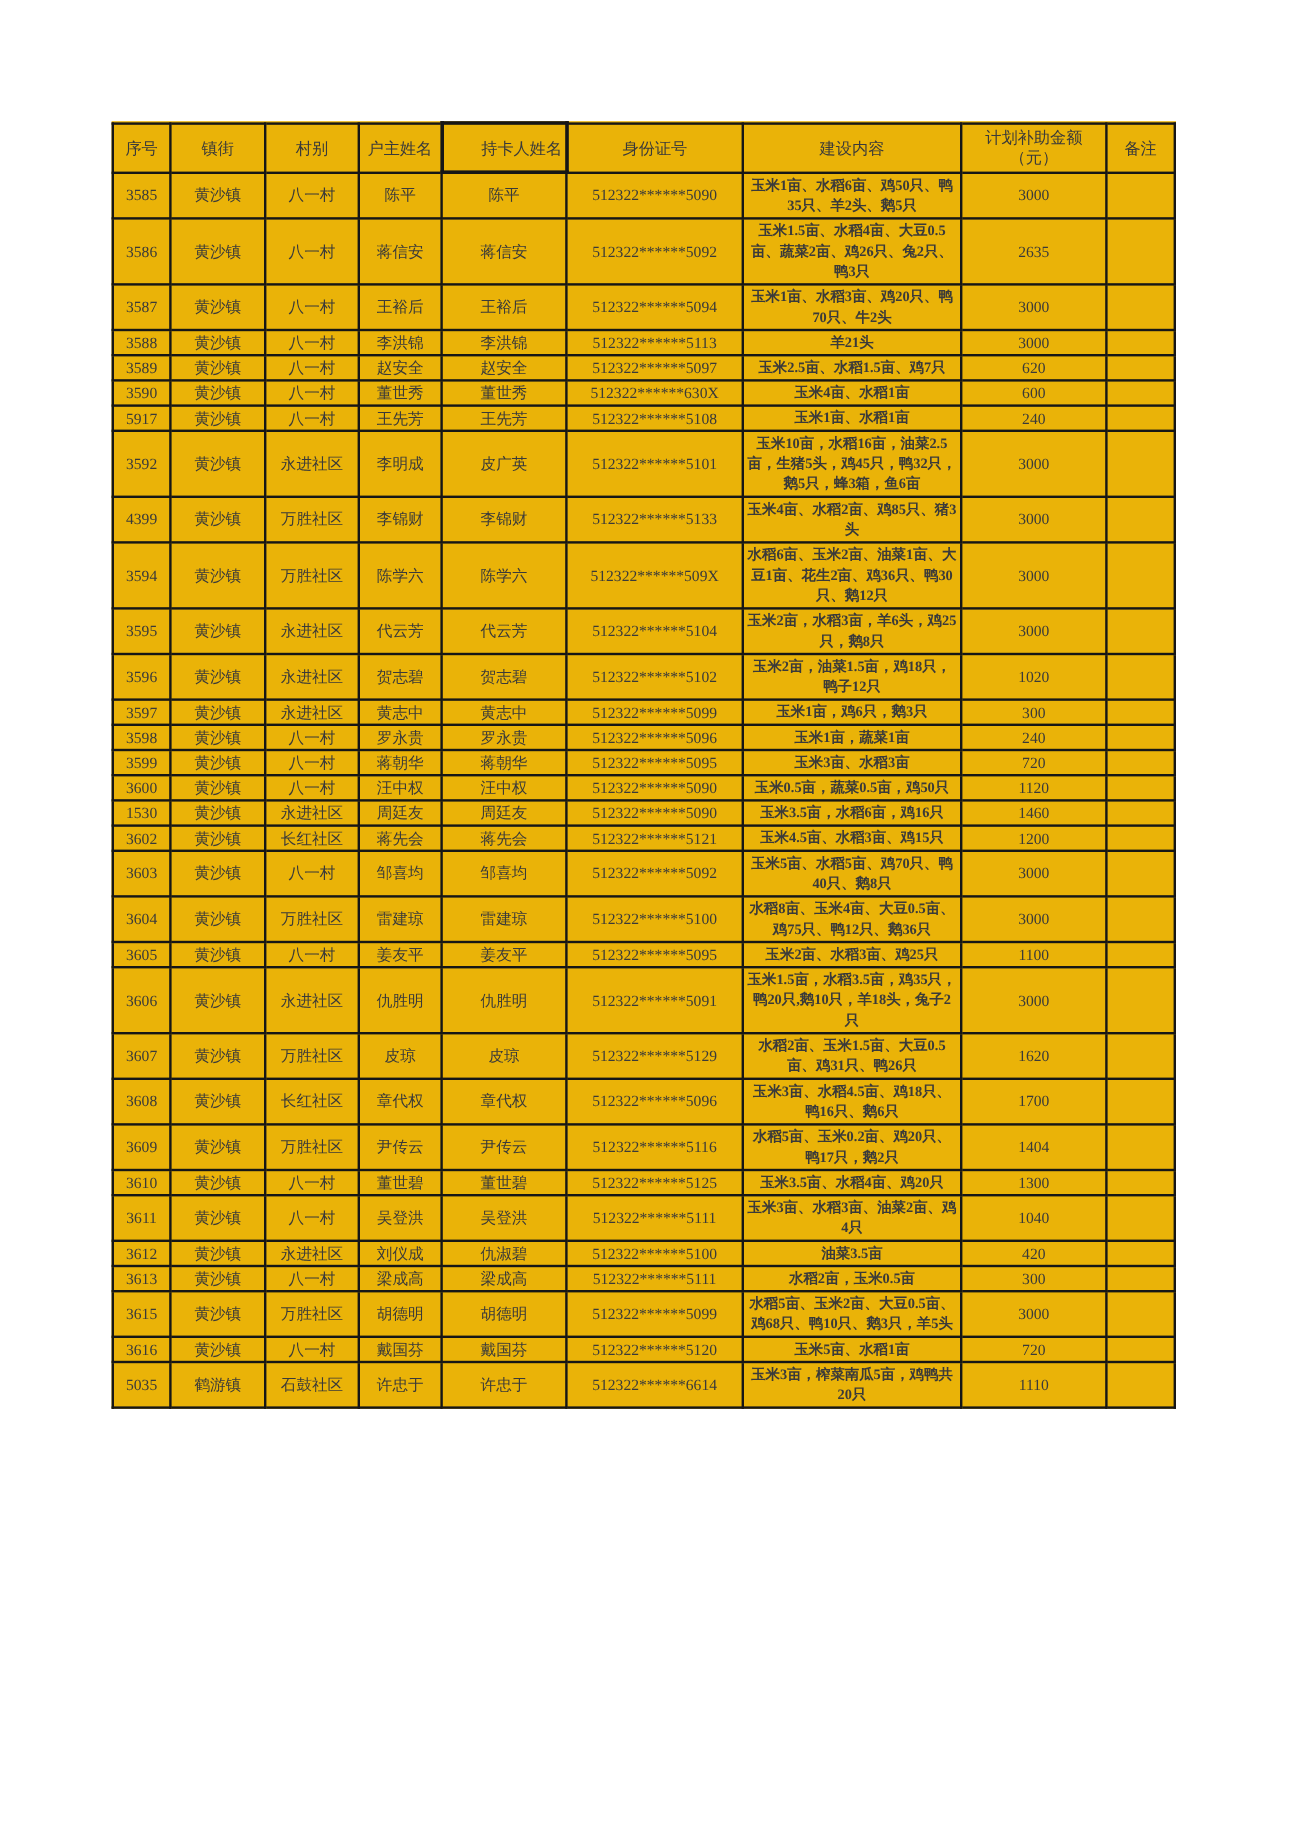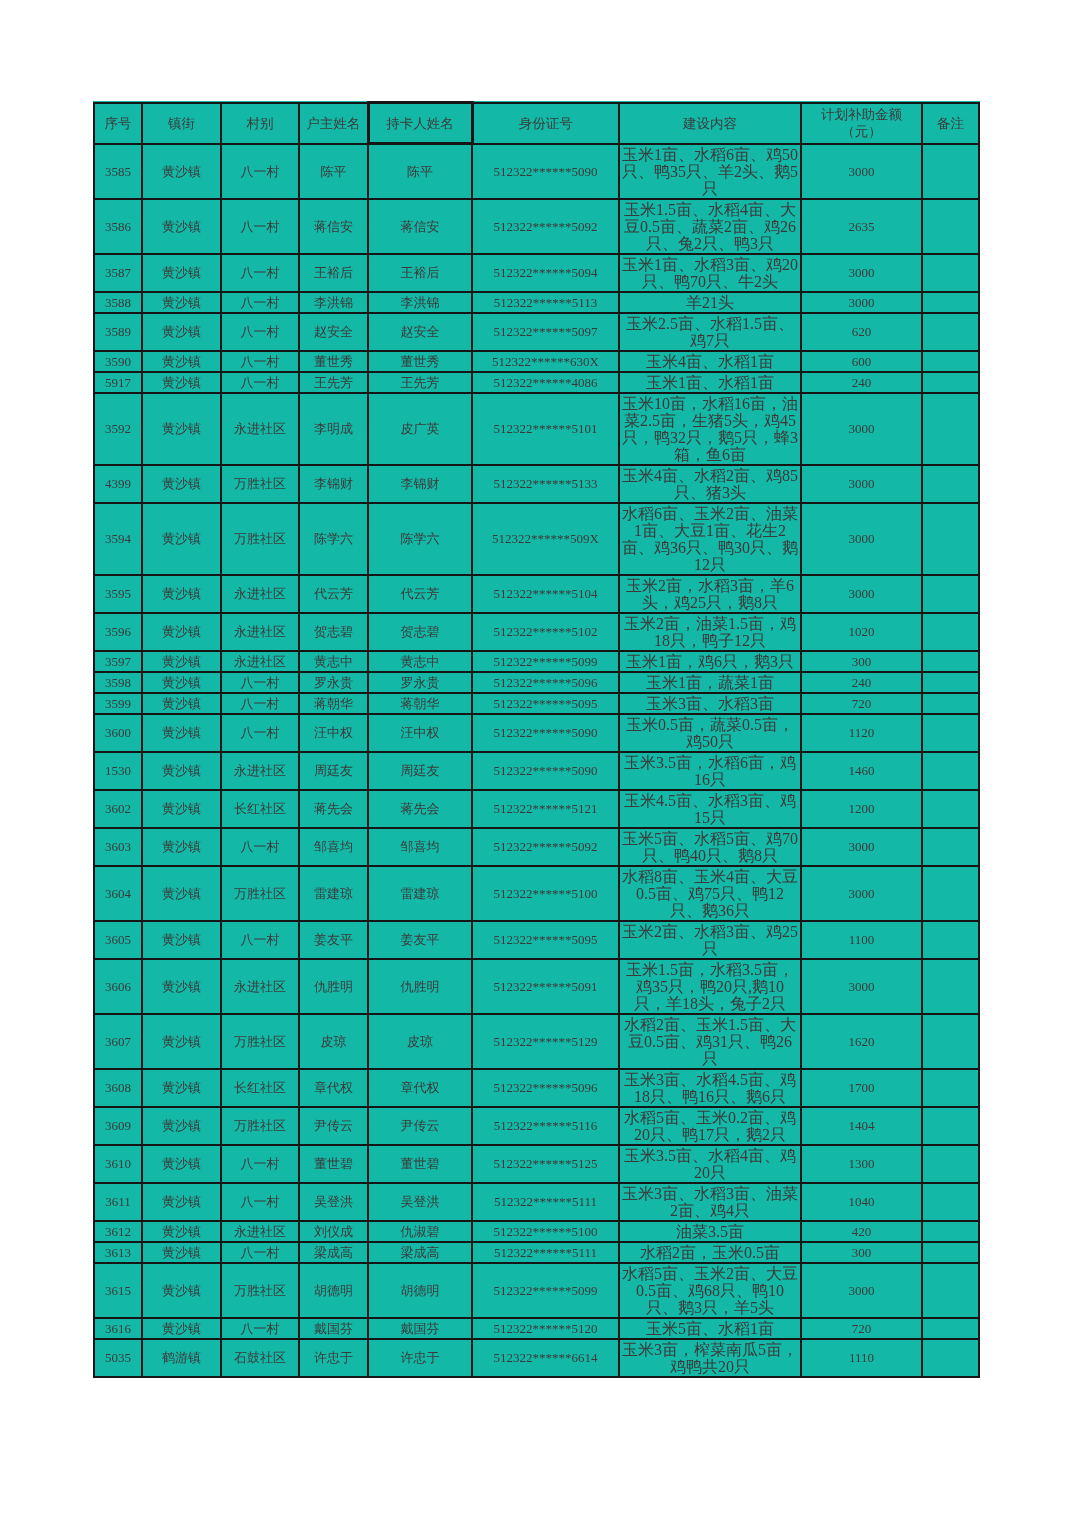--- a/index.html
+++ b/index.html
@@ -14,21 +14,21 @@
     font-family: "Liberation Serif", "DejaVu Serif", serif;
     color: #3a3a3a;
   }
   table.subsidy {
     position: absolute;
     left: 93px;
     top: 101px;
     width: 885px;
     border-collapse: collapse;
     table-layout: fixed;
-    background: #14b8a6;
+    background: #eab308;
   }
   table.subsidy col.c0 { width: 48px; }
   table.subsidy col.c1 { width: 79px; }
   table.subsidy col.c2 { width: 78px; }
   table.subsidy col.c3 { width: 69px; }
   table.subsidy col.c4 { width: 104px; }
   table.subsidy col.c5 { width: 147px; }
   table.subsidy col.c6 { width: 182px; }
   table.subsidy col.c7 { width: 121px; }
   table.subsidy col.c8 { width: 57px; }
@@ -41,27 +41,29 @@
   }
   table.subsidy th {
     font-weight: normal;
     font-size: 13.5px;
     line-height: 17px;
     height: 36px;
     white-space: pre-line;
   }
   table.subsidy th.sel {
     border-width: 3px;
+    text-align: right;
   }
   table.subsidy td {
     font-size: 13px;
     line-height: 17px;
   }
   table.subsidy td.col-content {
-    font-size: 16px;
+    font-size: 12px;
+    font-weight: bold;
   }
 </style>
 </head>
 <body>
 
 <table class="subsidy">
   <colgroup>
     <col class="c0">
       <col class="c1">
       <col class="c2">
@@ -152,21 +154,21 @@
         <td class="col-content">玉米4亩、水稻1亩</td>
         <td class="col-amount">600</td>
         <td class="col-note"></td>
       </tr>
       <tr>
         <td class="col-no">5917</td>
         <td class="col-town">黄沙镇</td>
         <td class="col-village">八一村</td>
         <td class="col-householder">王先芳</td>
         <td class="col-cardholder">王先芳</td>
-        <td class="col-id-number">512322******4086</td>
+        <td class="col-id-number">512322******5108</td>
         <td class="col-content">玉米1亩、水稻1亩</td>
         <td class="col-amount">240</td>
         <td class="col-note"></td>
       </tr>
       <tr>
         <td class="col-no">3592</td>
         <td class="col-town">黄沙镇</td>
         <td class="col-village">永进社区</td>
         <td class="col-householder">李明成</td>
         <td class="col-cardholder">皮广英</td>

